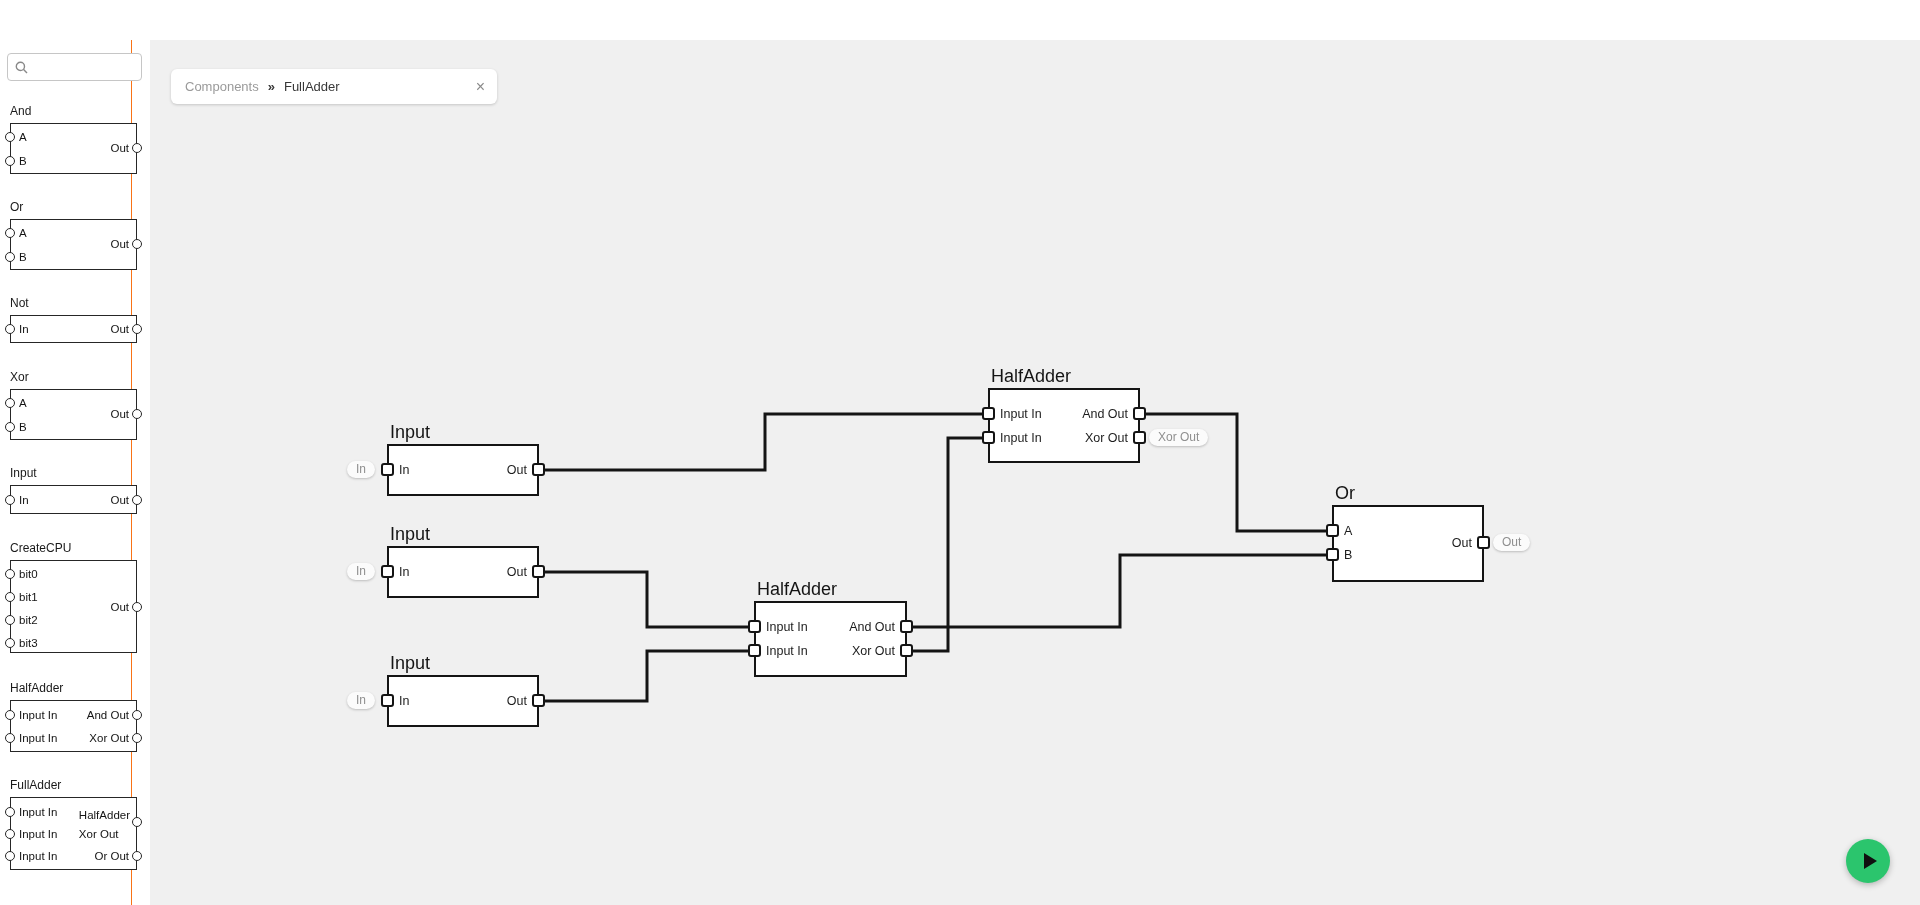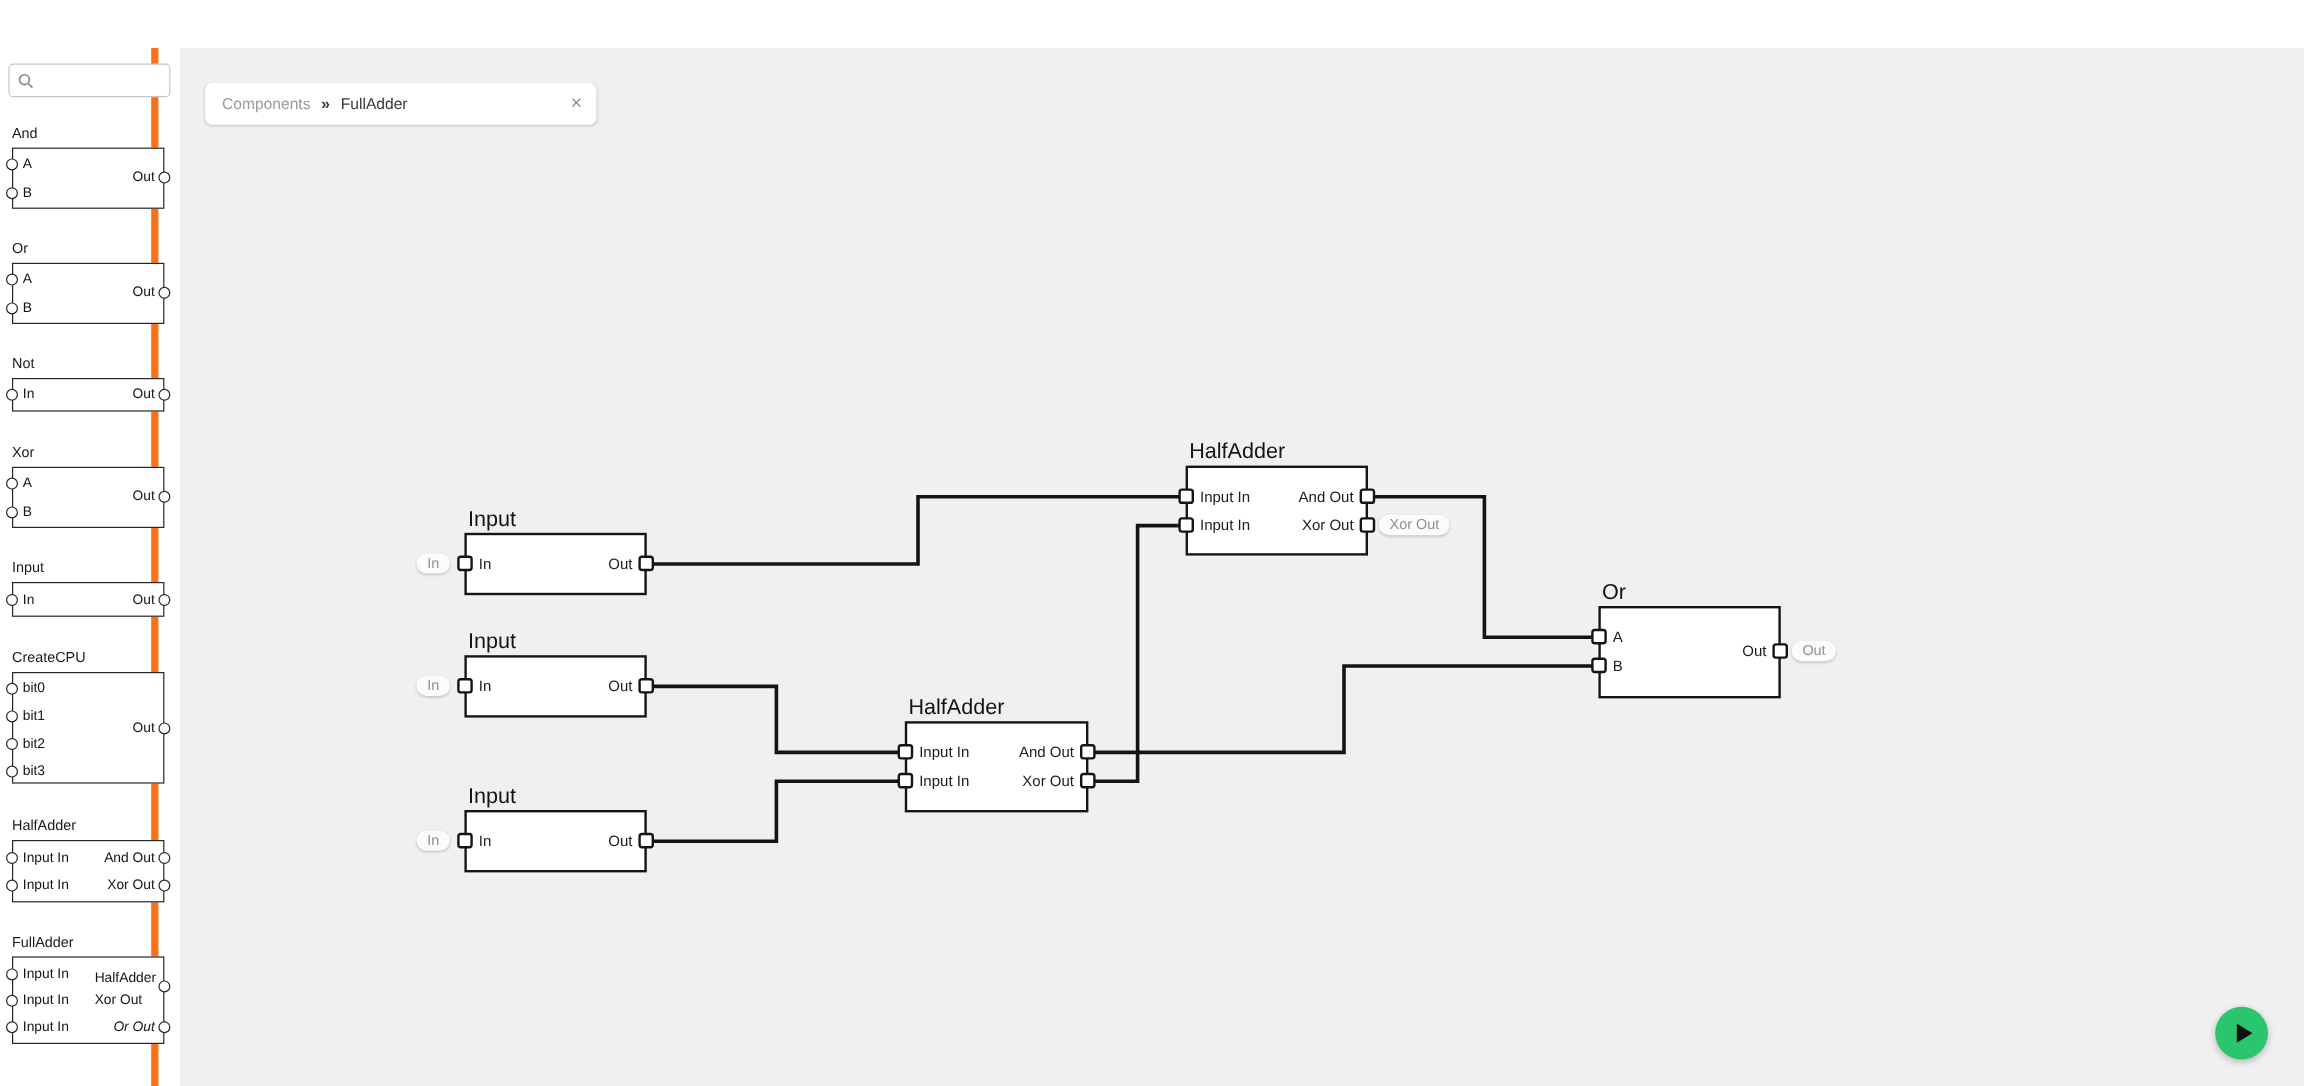--- a/index.html
+++ b/index.html
@@ -10,21 +10,21 @@
   
   .app-header { position:absolute; left:0; top:0; width:1920px; height:40px;
     background:#fff; border-bottom:1px solid #e7e7e7; z-index:6; }
   .app-title { position:absolute; left:15px; top:0; line-height:40px; font-size:13px; color:#2e2e2e; }
 
   
   .canvas-bg { position:absolute; left:150px; top:40px; width:1770px; height:865px; background:#f0f0f0; z-index:0; }
 
   
   .sidebar { position:absolute; left:0; top:40px; width:132px; height:865px;
-    background:#fff; border-right:6px solid #f97316; z-index:5; }
+    background:#fff; border-right:1px solid #f97316; z-index:5; }
   .search-box { position:absolute; left:7px; top:13px; width:135px; height:28px;
     border:1px solid #c6c6c6; border-radius:4px; background:#fff; display:flex; align-items:center; padding:0 7px; }
   .search-box svg { flex:0 0 auto; margin-right:5px; }
   .search-box input { border:none; outline:none; flex:1; min-width:0; font-size:12px; color:#333; background:transparent; }
 
   .side-comp { position:absolute; left:0; width:150px; }
   .side-label { margin-left:10px; font-size:12px; line-height:15px; color:#1a1a1a; }
   .side-box { position:relative; margin-left:10px; margin-top:4px; width:127px;
     border:1.5px solid #262626; background:#fff; }
   .sport { position:absolute; width:10px; height:10px; background:#fff;
@@ -171,21 +171,21 @@
             <div class="sport sport-in" style="top: 9px;"></div>
             <div class="sportlab sportlab-in" style="top: 7px;">Input In</div>
             <div class="sport sport-in" style="top: 31px;"></div>
             <div class="sportlab sportlab-in" style="top: 29px;">Input In</div>
             <div class="sport sport-in" style="top: 53px;"></div>
             <div class="sportlab sportlab-in" style="top: 51px;">Input In</div>
             <div class="sport sport-out" style="top: 19px;"></div>
             <div class="sportlab sportlab-out multi" style="top: 8px;">HalfAdder
 Xor Out</div>
             <div class="sport sport-out" style="top: 53px;"></div>
-            <div class="sportlab sportlab-out" style="top: 51px; font-style: italic;">Or Out</div>
+            <div class="sportlab sportlab-out" style="top: 51px;">Or Out</div>
           </div>
         </div>
       </div>
   </div>
 
   <svg id="wire-layer" viewBox="0 0 1920 905">
       <polyline points="539,470 765,470 765,414 988,414" stroke="#141414"></polyline>
       <polyline points="539,572 647,572 647,627 754,627" stroke="#141414"></polyline>
       <polyline points="539,701 647,701 647,651 754,651" stroke="#141414"></polyline>
       <polyline points="907,651 948,651 948,438 988,438" stroke="#141414"></polyline>

